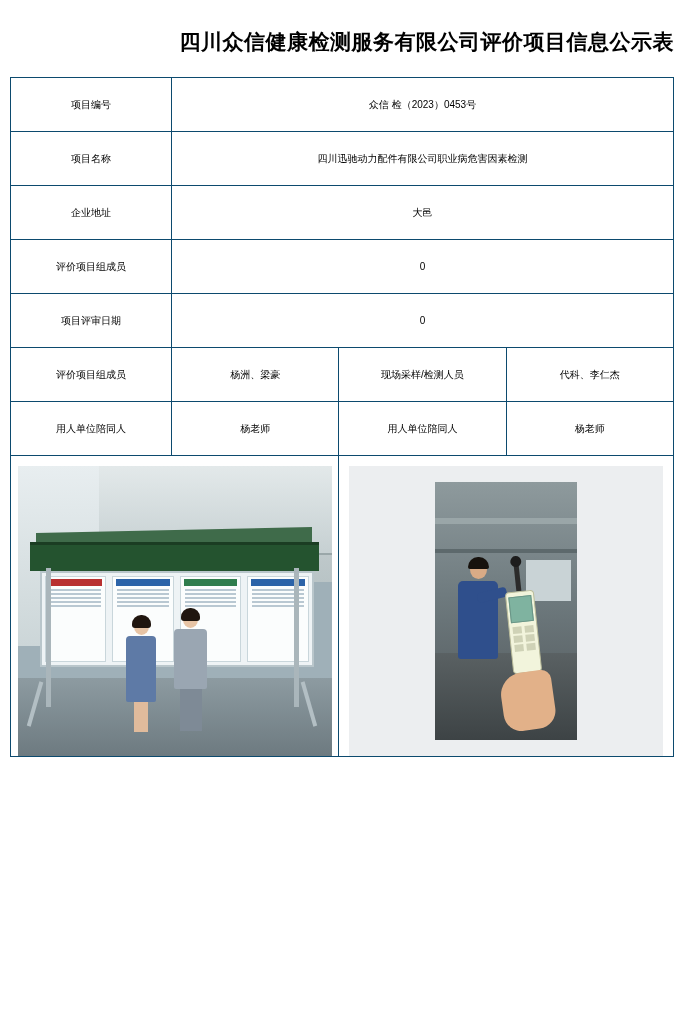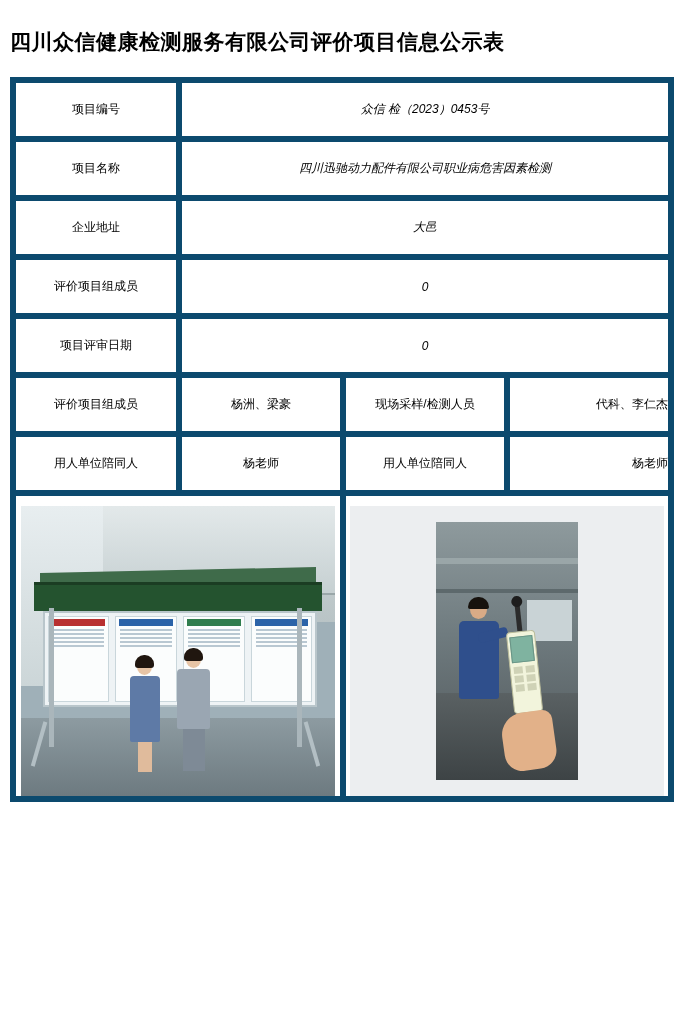--- a/index.html
+++ b/index.html
@@ -15,51 +15,50 @@
     overflow: hidden;
   }
   .page {
     width: 684px;
     height: 1028px;
     box-sizing: border-box;
     padding: 0 10px;
     position: relative;
   }
   .doc-title {
-    text-align: left;
+    text-align: right;
     font-size: 21px;
     font-weight: bold;
     letter-spacing: 0.5px;
     padding: 28px 0 22px 0;
     line-height: 1.3;
   }
   table.main {
     width: 664px;
     border-collapse: collapse;
     table-layout: fixed;
   }
   table.main td {
-    border: 6px solid #0c4a6e;
+    border: 1px solid #0c4a6e;
     text-align: center;
     vertical-align: middle;
-    font-size: 12px;
+    font-size: 10px;
     padding: 0;
     height: 53px;
   }
   td.label {
     width: 160px;
   }
   td.value {
     font-size: 13.5px;
-    font-style: italic;
   }
   .row-4col td.l1 { width: 160px; }
   .row-4col td.v1 { width: 172px; }
   .row-4col td.l2 { width: 157px; }
-  .row-4col td.v2 { width: 175px; text-align: right; }
+  .row-4col td.v2 { width: 175px; }
   td.photohdr {
     height: 46px;
   }
   td.photo {
     height: 352px;
     vertical-align: top;
     padding: 0;
   }
   
   .ph1 {

